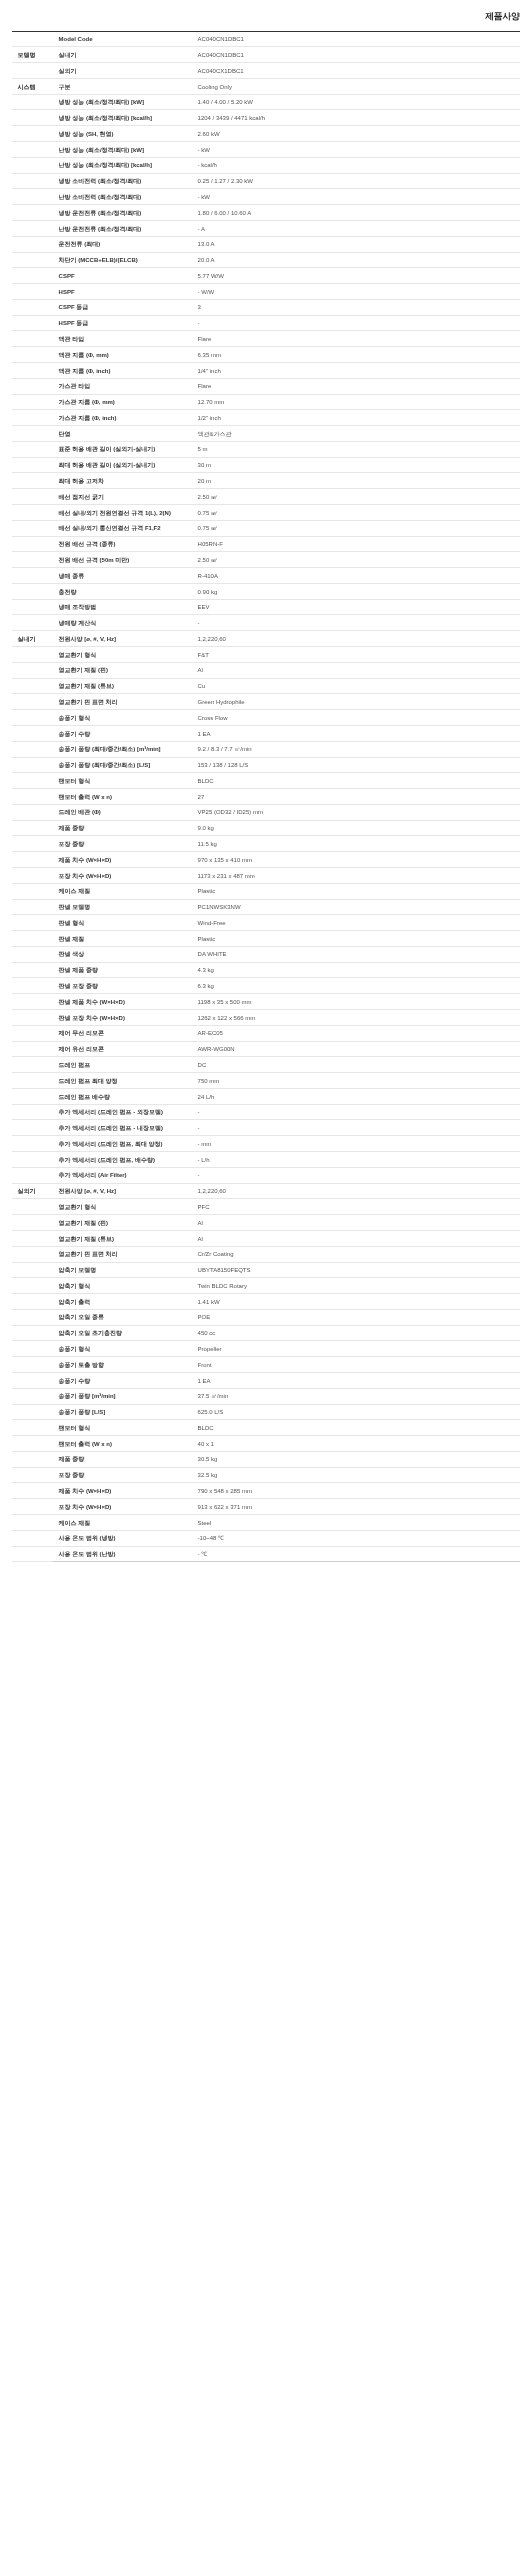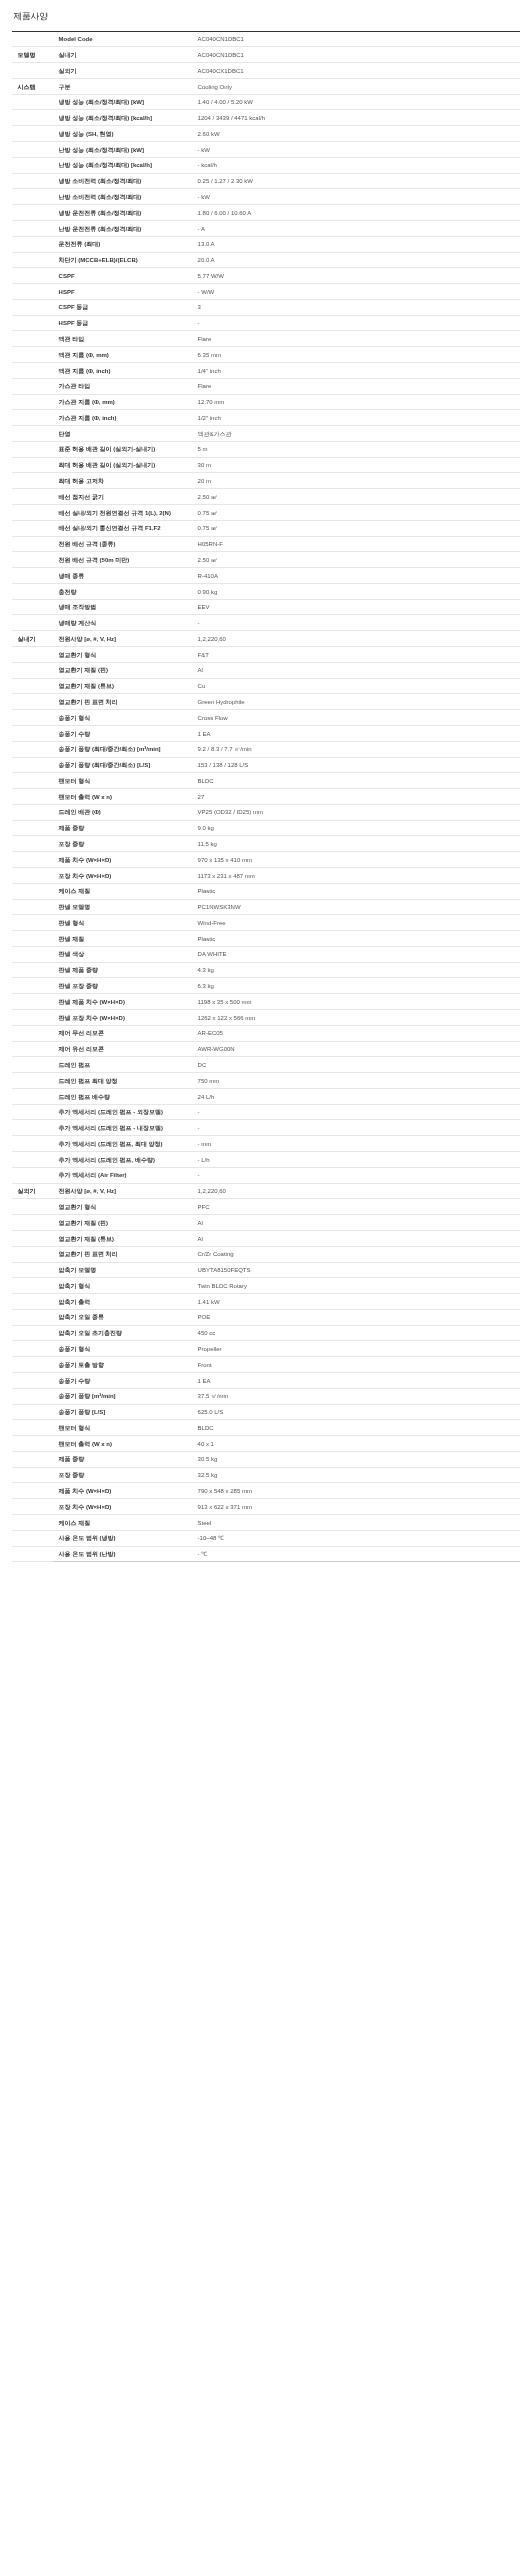--- a/index.html
+++ b/index.html
@@ -13,24 +13,25 @@
     font-family: "Liberation Sans", sans-serif;
     color: #333333;
     -webkit-font-smoothing: antialiased;
   }
   .page {
     width: 532px;
     padding: 9.3px 12.4px 20.6px 12.4px;
   }
   .page-title {
     font-size: 8.8px;
-    font-weight: normal;
+    font-weight: bold;
     color: #222222;
     margin: 2.1px 0 7.2px 1px;
     letter-spacing: -0.2px;
+    text-align: right;
   }
   table.spec {
     width: 100%;
     border-collapse: collapse;
     table-layout: fixed;
   }
   table.spec td {
     vertical-align: middle;
     padding: 3.6px 5.2px 3.1px 5.2px;
     font-size: 6px;

